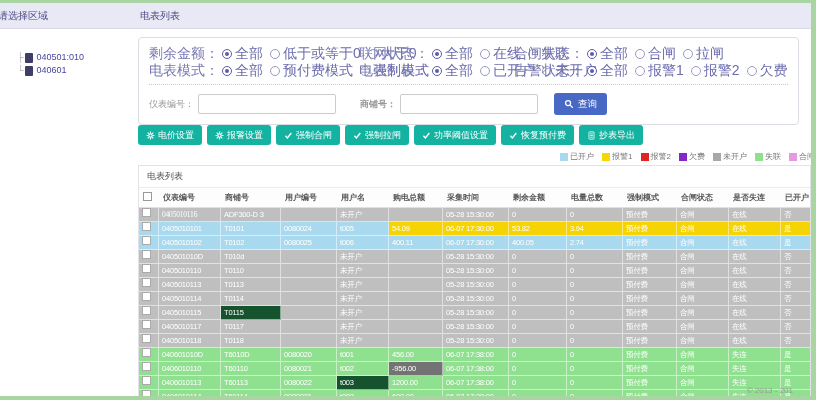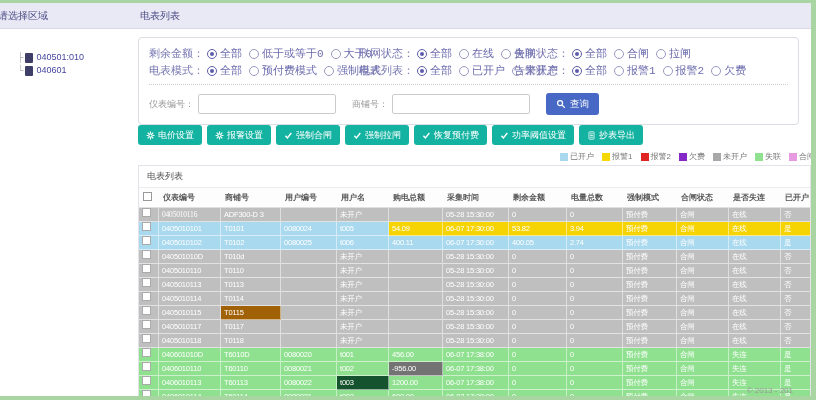--- a/index.html
+++ b/index.html
@@ -19,30 +19,30 @@
   .folder{display:inline-block;width:11px;height:8px;background:#3e3e68;border-radius:1px;position:relative;margin-right:3px;flex:none;}
   .folder::before{content:"";position:absolute;top:-2px;left:0;width:5px;height:2px;background:#3e3e68;border-radius:1px 1px 0 0;}
   .page-ic{display:inline-block;width:8px;height:10px;background:#3e3e68;border-radius:1px;margin-right:3px;flex:none;}
   .connector{color:#b0b0b0;font-size:9px;margin-right:2px;flex:none;}
   
   #main{position:absolute;left:126px;right:0;top:0;bottom:0;background:#fff;}
   #main .panel-header{padding-left:14px;}
   .content{padding:8px 12px 0 12px;}
   .filter-box{border:1px solid #dcdce4;border-radius:4px;padding:7px 10px 9px 10px;}
   .f-row{display:grid;grid-template-columns:210px 155px auto;align-items:center;height:17px;}
-  .f-group{white-space:nowrap;display:inline-flex;align-items:center;font-size:11px;color:#6b6bae;font-family:Liberation Mono, monospace;}
+  .f-group{white-space:nowrap;display:inline-flex;align-items:center;font-size:14px;color:#6b6bae;}
   .f-label{color:#7878b2;margin-right:3px;}
   .f-opt{display:inline-flex;align-items:center;margin-right:7px;cursor:pointer;}
   .radio{width:10px;height:10px;border:1px solid #9a9ac2;border-radius:50%;background:#fff;box-sizing:border-box;margin-right:3px;flex:none;}
   .radio.sel{border-color:#5c5cab;}
   .radio.sel::after{content:"";display:block;width:4px;height:4px;margin:2px;border-radius:50%;background:#5c5cab;}
   .dashed{border-top:1px dotted #ccc;margin:5px 0 8px 0;}
   .input-row{display:flex;align-items:center;font-size:9px;color:#999;}
   .input-row input{width:138px;height:20px;border:1px solid #ccc;border-radius:2px;margin-left:4px;box-sizing:border-box;outline:none;font-size:9px;}
-  .lbl2{margin-left:16px;}
+  .lbl2{margin-left:24px;font-weight:bold;}
   .btn-query{background:#4768c4;color:#fff;border:none;border-radius:3px;height:22px;padding:0 10px;
     font-size:9.5px;display:inline-flex;align-items:center;gap:4px;margin-left:16px;cursor:pointer;font-family:inherit;}
   .toolbar{display:flex;gap:5px;}
   .btn-teal{background:#14b3a1;color:#fff;border:none;border-radius:3px;height:20px;padding:0 8px;
     font-size:9px;display:inline-flex;align-items:center;gap:3px;cursor:pointer;font-family:inherit;white-space:nowrap;}
   .btn-ic{display:inline-flex;align-items:center;}
   .legend{margin:6px -16px 3px 0;display:flex;justify-content:flex-end;align-items:center;gap:8px;font-size:8px;color:#777;white-space:nowrap;}
   .legend-item{display:inline-flex;align-items:center;}
   .legend-swatch{width:8px;height:8px;display:inline-block;margin-right:2px;flex:none;}
   .table-panel{border:1px solid #e2e2e8;margin-right:-12px;overflow:hidden;}
@@ -245,29 +245,29 @@
               </svg>
             </span>
             <span>强制拉闸</span>
           </button>
           <button class="btn-teal">
             <span class="btn-ic">
               <svg viewBox="0 0 16 16" width="9" height="9">
                 <path d="M2.5 8.5l3.5 4 7-9" stroke="#fff" stroke-width="2.4" fill="none"></path>
               </svg>
             </span>
+            <span>功率阈值设置</span>
+          </button>
+          <button class="btn-teal">
+            <span class="btn-ic">
+              <svg viewBox="0 0 16 16" width="9" height="9">
+                <path d="M2.5 8.5l3.5 4 7-9" stroke="#fff" stroke-width="2.4" fill="none"></path>
+              </svg>
+            </span>
             <span>恢复预付费</span>
-          </button>
-          <button class="btn-teal">
-            <span class="btn-ic">
-              <svg viewBox="0 0 16 16" width="9" height="9">
-                <path d="M2.5 8.5l3.5 4 7-9" stroke="#fff" stroke-width="2.4" fill="none"></path>
-              </svg>
-            </span>
-            <span>功率阈值设置</span>
           </button>
           <button class="btn-teal">
             <span class="btn-ic">
               <svg viewBox="0 0 16 16" width="9" height="9">
                 <g stroke="#fff" stroke-width="1.4" fill="none">
                   <rect x="3.5" y="1.5" width="9" height="13" rx="1"></rect>
                   <path d="M5.5 5h5M5.5 8h5M5.5 11h5"></path>
                 </g>
               </svg>
             </span>
@@ -444,21 +444,21 @@
                   <td style="background: rgb(191, 191, 191);">0</td>
                   <td style="background: rgb(191, 191, 191);">0</td>
                   <td style="background: rgb(191, 191, 191);">预付费</td>
                   <td style="background: rgb(191, 191, 191);">合闸</td>
                   <td style="background: rgb(191, 191, 191);">在线</td>
                   <td style="background: rgb(191, 191, 191);">否</td>
                 </tr>
                 <tr>
                   <td style="background: rgb(191, 191, 191);"><span class="cb"></span></td>
                   <td style="background: rgb(191, 191, 191);">0405010115</td>
-                  <td style="background: #a16207;">T0115</td>
+                  <td style="background: #14532d;">T0115</td>
                   <td style="background: rgb(191, 191, 191);"></td>
                   <td style="background: rgb(191, 191, 191);">未开户</td>
                   <td style="background: rgb(191, 191, 191);"></td>
                   <td style="background: rgb(191, 191, 191);">05-28 15:30:00</td>
                   <td style="background: rgb(191, 191, 191);">0</td>
                   <td style="background: rgb(191, 191, 191);">0</td>
                   <td style="background: rgb(191, 191, 191);">预付费</td>
                   <td style="background: rgb(191, 191, 191);">合闸</td>
                   <td style="background: rgb(191, 191, 191);">在线</td>
                   <td style="background: rgb(191, 191, 191);">否</td>

